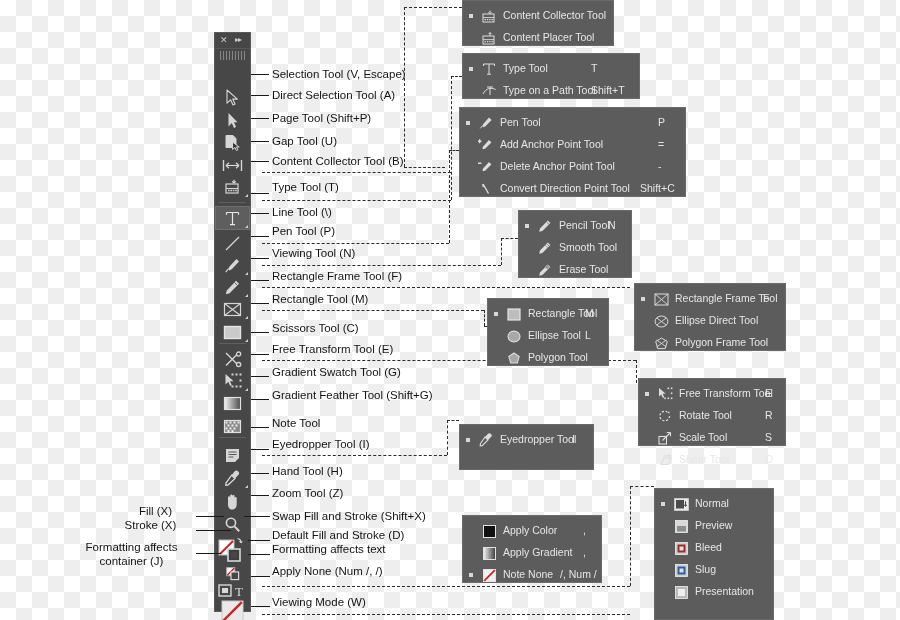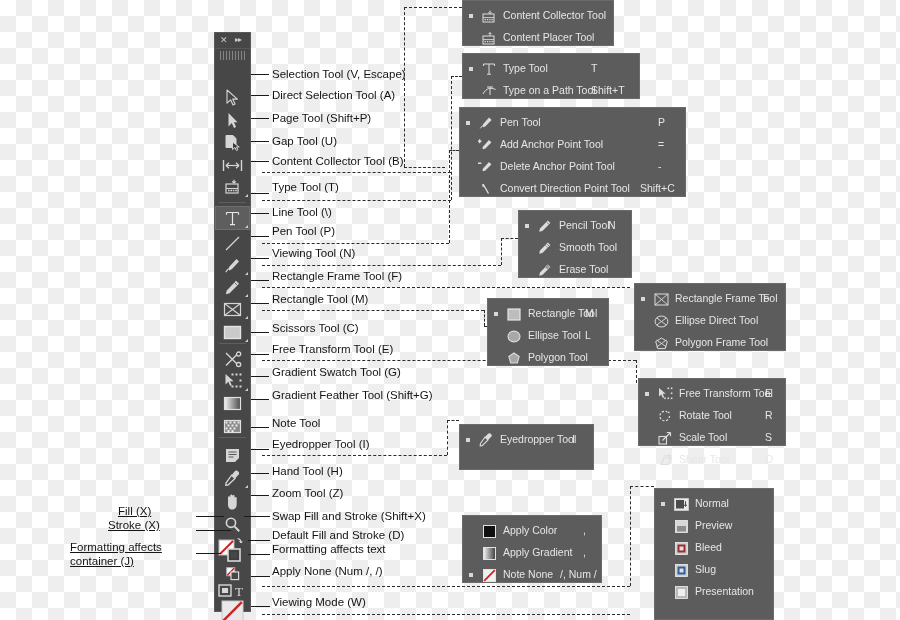--- a/index.html
+++ b/index.html
@@ -61,21 +61,21 @@
 
   
   .lead{
     position:absolute;height:0;border-top:1.4px solid #1a1a1a;
   }
   .lbl{
     position:absolute;
     font-family:"Liberation Sans", sans-serif;
     font-size:11.5px;color:#141414;white-space:nowrap;line-height:12px;
   }
-  .lbl.r{text-align:left;text-decoration:underline;}
+  .lbl.r{text-align:center;}
   .dashline{position:absolute;border-top:1.3px dashed #2b2b2b;height:0;}
   .dashline.v{border-top:none;border-left:1.3px dashed #2b2b2b;width:0;}
 
   
   .flyout{
     position:absolute;background:#5c5c5c;border:1px solid #6b6b6b;
     box-sizing:border-box;padding:4px 0;
     font-size:10.5px;color:#e2e2e2;
   }
   .flyout .row{

